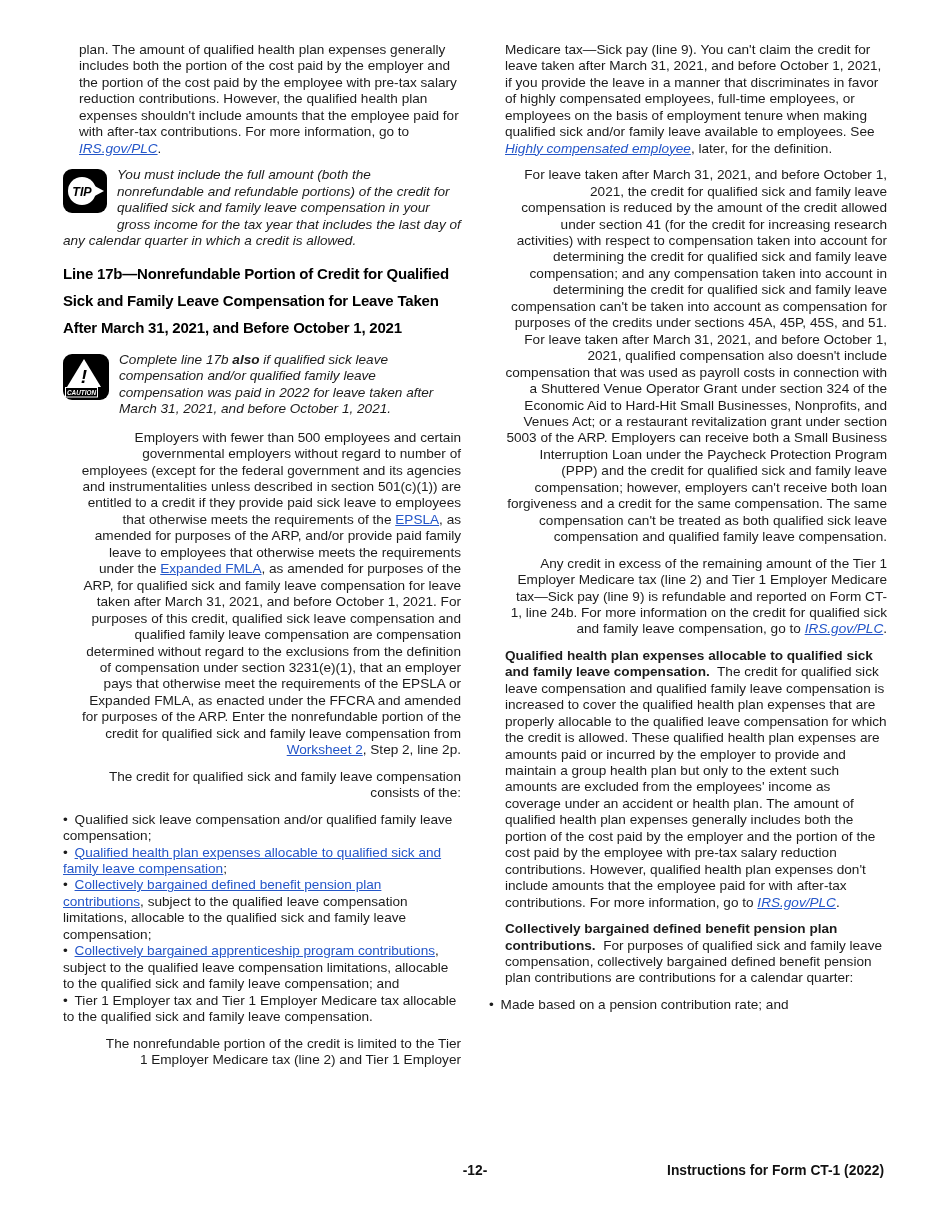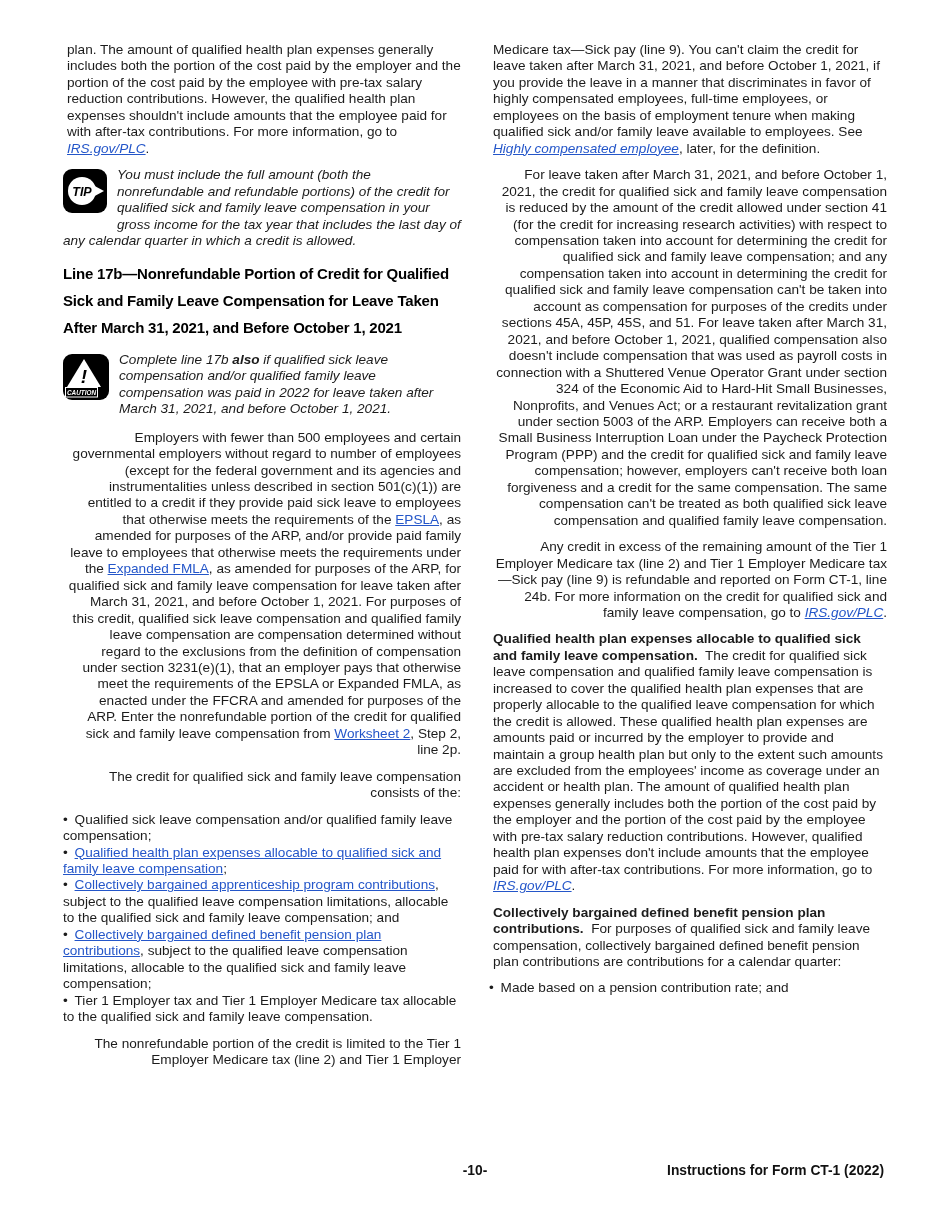--- a/index.html
+++ b/index.html
@@ -3,21 +3,21 @@
 <meta charset="utf-8">
 <style>
   html,body { margin:0; padding:0; background:#e8e8e8; }
   .page {
     position:relative; width:950px; height:1230px; margin:0 auto;
     background:#ffffff; overflow:hidden;
     font-family:"Liberation Sans", sans-serif; color:#1c1c1c;
   }
   .columns { position:absolute; top:42px; left:63px; width:824px; display:flex; gap:28px; }
   .col { width:398px; }
-  .col p { margin:0 0 10px 4px; font-size:13.6px; line-height:16.45px; clear:both; }
+  .col p { margin:0 0 10px 16px; font-size:13.6px; line-height:16.45px; clear:both; }
   .col p.indent { text-indent:18px;text-align:right; }
   h2 {
     font-size:15px; line-height:26.8px; font-weight:bold; color:#000;
     margin:8px 0 10px 0; letter-spacing:-0.2px; clear:both;
   }
   .note { font-style:italic; font-size:13.6px; line-height:16.45px; margin:4px 0 12px 0; }
   .note-icon { float:left; margin:2px 10px 3px 0; }
   .bullets { margin:0 0 10px 0; font-size:13.6px; line-height:16.45px; }
   .bullet-item { margin:0; }
   .bullet-glyph { font-size:13.6px; }
@@ -50,34 +50,34 @@
               <polygon points="21,5 38,33 4,33" fill="#fff"></polygon>
               <text x="21" y="29" text-anchor="middle" font-family="Liberation Sans, sans-serif" font-size="19" font-weight="bold" fill="#000">!</text>
               <rect x="2.5" y="33.5" width="32" height="9.5" fill="#000" stroke="#fff" stroke-width="1"></rect>
               <text x="18.5" y="41" text-anchor="middle" font-family="Liberation Sans, sans-serif" font-size="6.4" font-weight="bold" fill="#fff">CAUTION</text>
             </svg></span><span class="run-i">Complete line 17b </span><span class="run-bi">also</span><span class="run-i"> if qualified sick leave compensation and/or qualified family leave compensation was paid in 2022 for leave taken after March 31, 2021, and before October 1, 2021.</span></div>
         <p class="indent"><span class="run-n">Employers with fewer than 500 employees and certain governmental employers without regard to number of employees (except for the federal government and its agencies and instrumentalities unless described in section 501(c)(1)) are entitled to a credit if they provide paid sick leave to employees that otherwise meets the requirements of the </span><a href="#" class="run-a">EPSLA</a><span class="run-n">, as amended for purposes of the ARP, and/or provide paid family leave to employees that otherwise meets the requirements under the </span><a href="#" class="run-a">Expanded FMLA</a><span class="run-n">, as amended for purposes of the ARP, for qualified sick and family leave compensation for leave taken after March 31, 2021, and before October 1, 2021. For purposes of this credit, qualified sick leave compensation and qualified family leave compensation are compensation determined without regard to the exclusions from the definition of compensation under section 3231(e)(1), that an employer pays that otherwise meet the requirements of the EPSLA or Expanded FMLA, as enacted under the FFCRA and amended for purposes of the ARP. Enter the nonrefundable portion of the credit for qualified sick and family leave compensation from </span><a href="#" class="run-a">Worksheet 2</a><span class="run-n">, Step 2, line 2p.</span></p>
         <p class="indent"><span class="run-n">The credit for qualified sick and family leave compensation consists of the:</span></p>
         <div class="bullets">
           <div class="bullet-item"><span class="bullet-glyph">• </span><span class="run-n">Qualified sick leave compensation and/or qualified family leave compensation;</span></div>
           <div class="bullet-item"><span class="bullet-glyph">• </span><a href="#" class="run-a">Qualified health plan expenses allocable to qualified sick and family leave compensation</a><span class="run-n">;</span></div>
+          <div class="bullet-item"><span class="bullet-glyph">• </span><a href="#" class="run-a">Collectively bargained defined benefit pension plan contributions</a><span class="run-n">, subject to the qualified leave compensation limitations, allocable to the qualified sick and family leave compensation;</span></div>
           <div class="bullet-item"><span class="bullet-glyph">• </span><a href="#" class="run-a">Collectively bargained apprenticeship program contributions</a><span class="run-n">, subject to the qualified leave compensation limitations, allocable to the qualified sick and family leave compensation; and</span></div>
-          <div class="bullet-item"><span class="bullet-glyph">• </span><a href="#" class="run-a">Collectively bargained defined benefit pension plan contributions</a><span class="run-n">, subject to the qualified leave compensation limitations, allocable to the qualified sick and family leave compensation;</span></div>
           <div class="bullet-item"><span class="bullet-glyph">• </span><span class="run-n">Tier 1 Employer tax and Tier 1 Employer Medicare tax allocable to the qualified sick and family leave compensation.</span></div>
         </div>
         <p class="indent"><span class="run-n">The nonrefundable portion of the credit is limited to the Tier 1 Employer Medicare tax (line 2) and Tier 1 Employer</span></p>
       </div>
     <div class="col" id="col-right">
         <p><span class="run-n">Medicare tax—Sick pay (line 9). You can't claim the credit for leave taken after March 31, 2021, and before October 1, 2021, if you provide the leave in a manner that discriminates in favor of highly compensated employees, full-time employees, or employees on the basis of employment tenure when making qualified sick and/or family leave available to employees. See </span><a href="#" class="run-ai">Highly compensated employee</a><span class="run-n">, later, for the definition.</span></p>
         <p class="indent"><span class="run-n">For leave taken after March 31, 2021, and before October 1, 2021, the credit for qualified sick and family leave compensation is reduced by the amount of the credit allowed under section 41 (for the credit for increasing research activities) with respect to compensation taken into account for determining the credit for qualified sick and family leave compensation; and any compensation taken into account in determining the credit for qualified sick and family leave compensation can't be taken into account as compensation for purposes of the credits under sections 45A, 45P, 45S, and 51. For leave taken after March 31, 2021, and before October 1, 2021, qualified compensation also doesn't include compensation that was used as payroll costs in connection with a Shuttered Venue Operator Grant under section 324 of the Economic Aid to Hard-Hit Small Businesses, Nonprofits, and Venues Act; or a restaurant revitalization grant under section 5003 of the ARP. Employers can receive both a Small Business Interruption Loan under the Paycheck Protection Program (PPP) and the credit for qualified sick and family leave compensation; however, employers can't receive both loan forgiveness and a credit for the same compensation. The same compensation can't be treated as both qualified sick leave compensation and qualified family leave compensation.</span></p>
         <p class="indent"><span class="run-n">Any credit in excess of the remaining amount of the Tier 1 Employer Medicare tax (line 2) and Tier 1 Employer Medicare tax—Sick pay (line 9) is refundable and reported on Form CT-1, line 24b. For more information on the credit for qualified sick and family leave compensation, go to </span><a href="#" class="run-ai">IRS.gov/PLC</a><span class="run-n">.</span></p>
         <p><span class="run-b">Qualified health plan expenses allocable to qualified sick and family leave compensation.</span><span class="run-n">&nbsp; The credit for qualified sick leave compensation and qualified family leave compensation is increased to cover the qualified health plan expenses that are properly allocable to the qualified leave compensation for which the credit is allowed. These qualified health plan expenses are amounts paid or incurred by the employer to provide and maintain a group health plan but only to the extent such amounts are excluded from the employees' income as coverage under an accident or health plan. The amount of qualified health plan expenses generally includes both the portion of the cost paid by the employer and the portion of the cost paid by the employee with pre-tax salary reduction contributions. However, qualified health plan expenses don't include amounts that the employee paid for with after-tax contributions. For more information, go to </span><a href="#" class="run-ai">IRS.gov/PLC</a><span class="run-n">.</span></p>
         <p><span class="run-b">Collectively bargained defined benefit pension plan contributions.</span><span class="run-n">&nbsp; For purposes of qualified sick and family leave compensation, collectively bargained defined benefit pension plan contributions are contributions for a calendar quarter:</span></p>
         <div class="bullets">
           <div class="bullet-item"><span class="bullet-glyph">• </span><span class="run-n">Made based on a pension contribution rate; and</span></div>
         </div>
       </div>
   </div>
   <div class="footer">
-    <span class="pageno">-10-</span>
+    <span class="pageno">-12-</span>
     <span class="doctitle">Instructions for Form CT-1 (2022)</span>
   </div>
 </div>
 
 </body></html>

